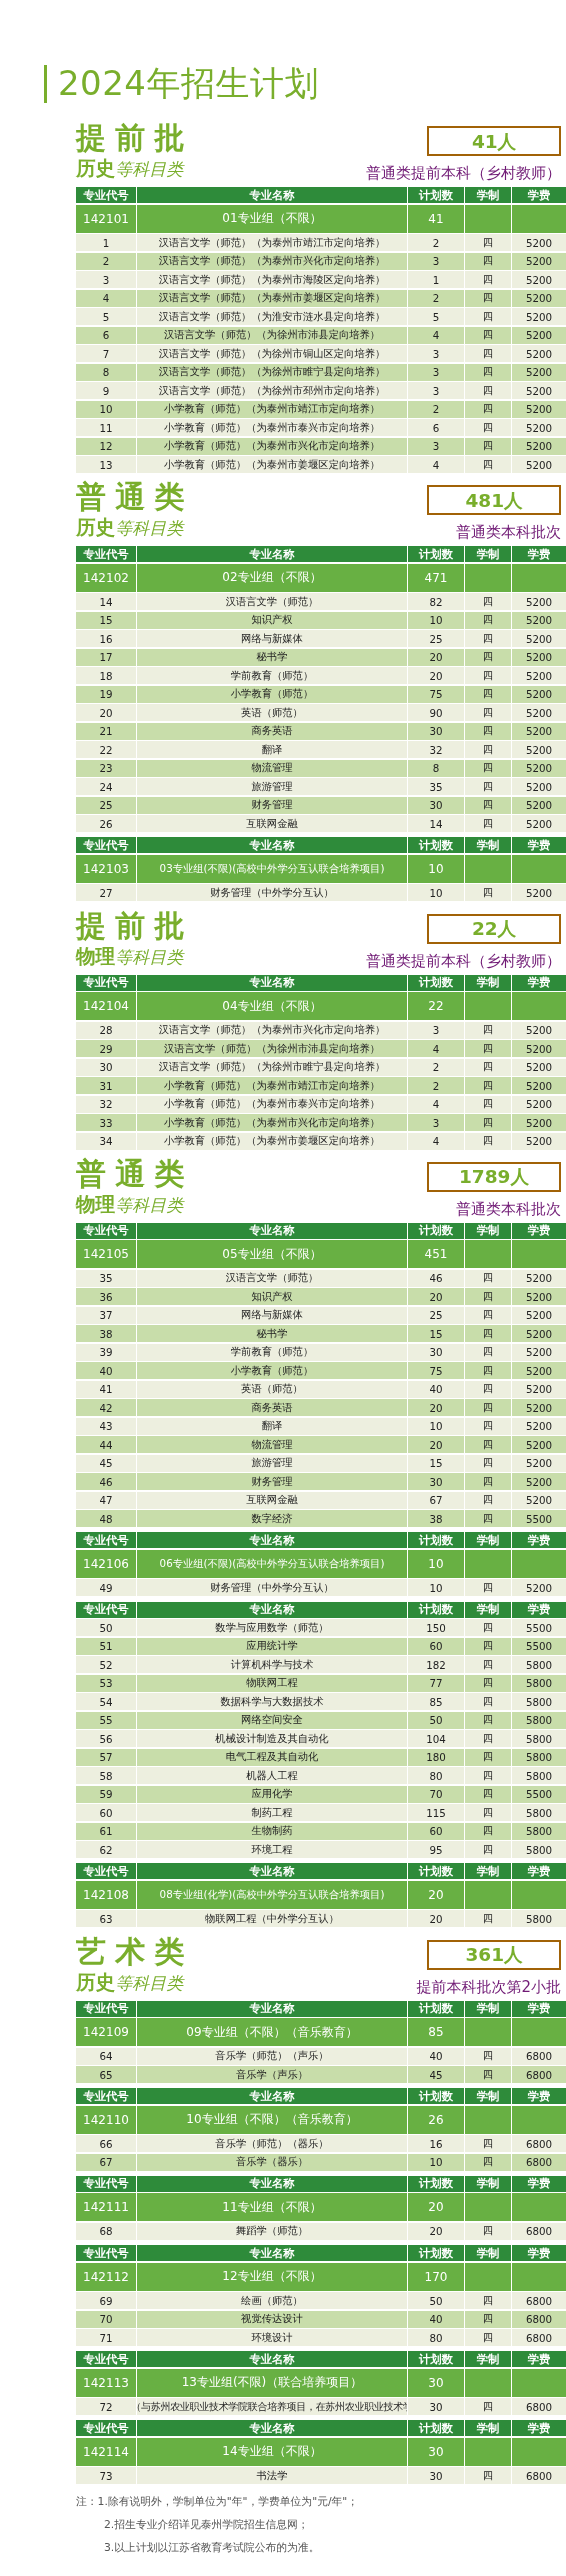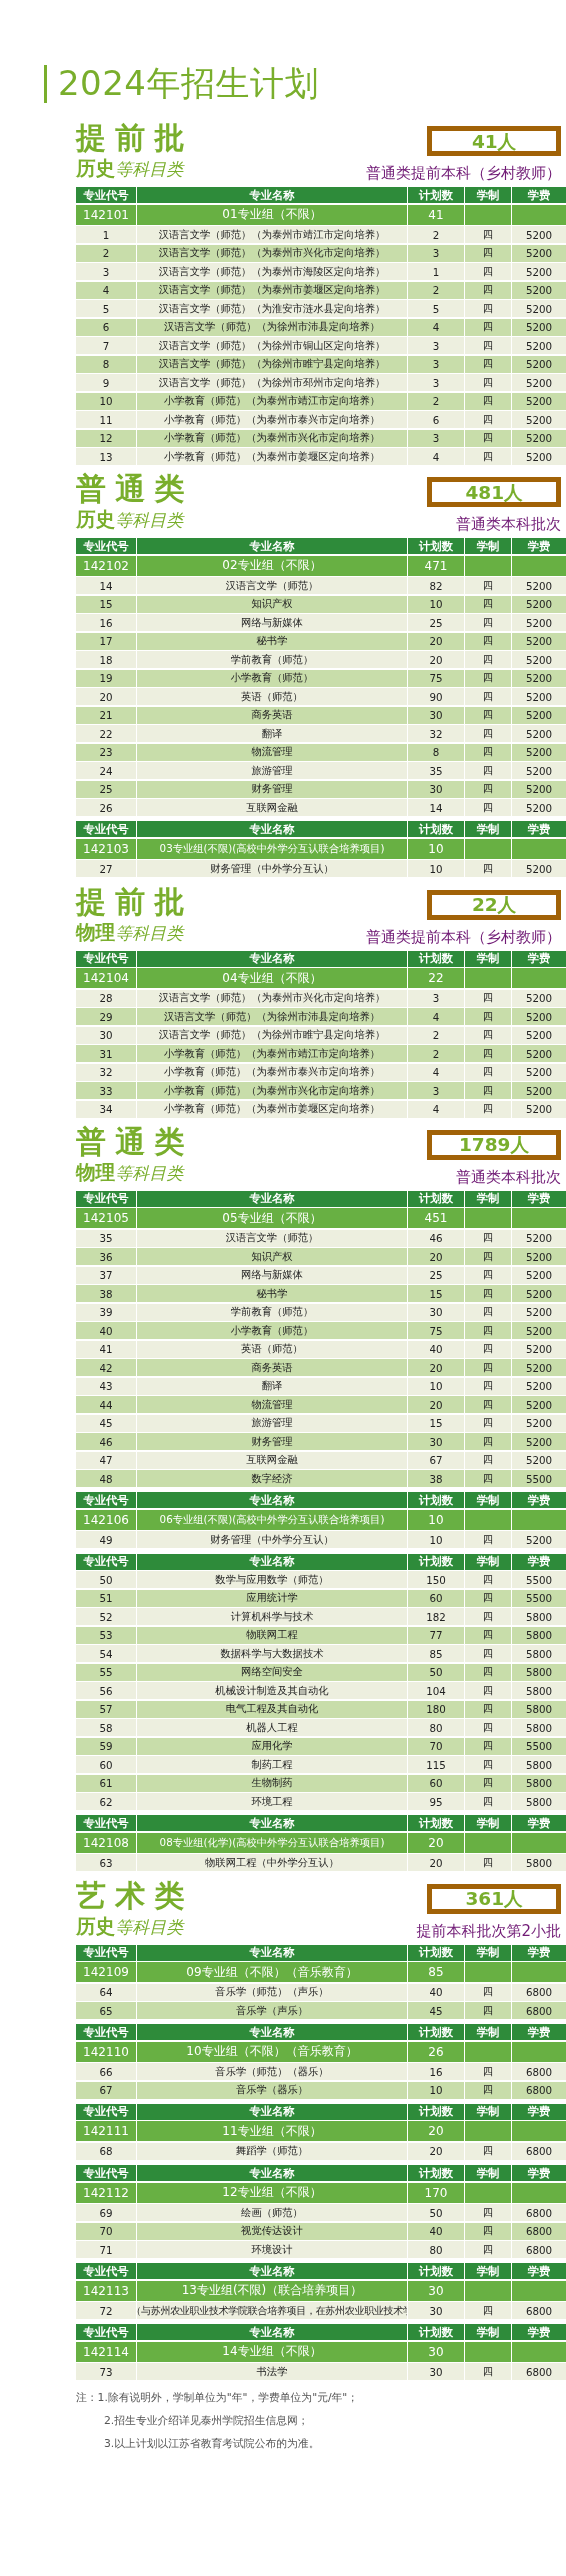--- a/index.html
+++ b/index.html
@@ -10,29 +10,29 @@
   .main-title { position: absolute; left: 0; top: 58px; height: 52px; display: flex; align-items: center;
                 color: #79AE2C; font-size: 34px; letter-spacing: 0.5px; white-space: nowrap; }
   .main-title .bar { display: inline-block; width: 2.6px; height: 38px; background: #79AE2C; margin-right: 11.3px; }
   .flow { position: absolute; left: 0; top: 119px; width: 485px; margin-left: 32px; }
   .sec-head { position: relative; height: 68px; }
   .sec-title { position: absolute; left: 0; top: 0; font-size: 30px; font-weight: bold; color: #79AE2C;
                letter-spacing: 9.3px; line-height: 37px; white-space: nowrap; }
   .sec-sub { position: absolute; left: 0; top: 37px; line-height: 26px; white-space: nowrap; color: #79AE2C; }
   .sec-sub .strong { font-size: 19.6px; font-weight: bold; }
   .sec-sub .light { font-size: 17px; font-style: italic; }
-  .badge { position: absolute; right: 0; top: 7.2px; width: 134px; height: 30px; border: 5px solid #a16207;
+  .badge { position: absolute; right: 0; top: 7.2px; width: 134px; height: 30px; border: 2px solid #a16207;
            display: flex; align-items: center; justify-content: center; color: #79AE2C; font-size: 18.5px; font-weight: bold; }
   .batch { position: absolute; right: 0; top: 45px; font-size: 15px; color: #701a75; white-space: nowrap; }
   .tbl { width: 485px; margin-bottom: 5.2px; }
   .row { display: grid; grid-template-columns: 60px 270px 56px 46px 54px; column-gap: 1px; margin-bottom: 1.5px; }
   .row > div { display: flex; align-items: center; justify-content: center; text-align: center; white-space: nowrap; overflow: hidden; }
   .row.hdr { height: 16px; }
   .row.hdr > div { background: #2E8B3A; color: #ffffff; font-size: 11.3px; font-weight: bold; }
-  .row.grp { height: 20px; }
+  .row.grp { height: 28px; }
   .row.grp > div { background: #68B043; color: #ffffff; font-size: 12px; }
   .row.dat { height: 17px; }
   .row.dat > div { font-size: 10.3px; color: #222; }
   .row.dat.odd > div { background: #EDEFDF; }
   .row.dat.even > div { background: #C8DDAA; }
   .row.dat .nm.small { font-size: 10px; letter-spacing: -0.3px; font-family: Liberation Serif, serif; }
   .row.grp .nm.long { font-size: 10.3px; }
   .notes { margin-top: 4.1px; color: #555; font-size: 10.8px; line-height: 23px; }
   .notes .indent { padding-left: 28px; }
 </style>

